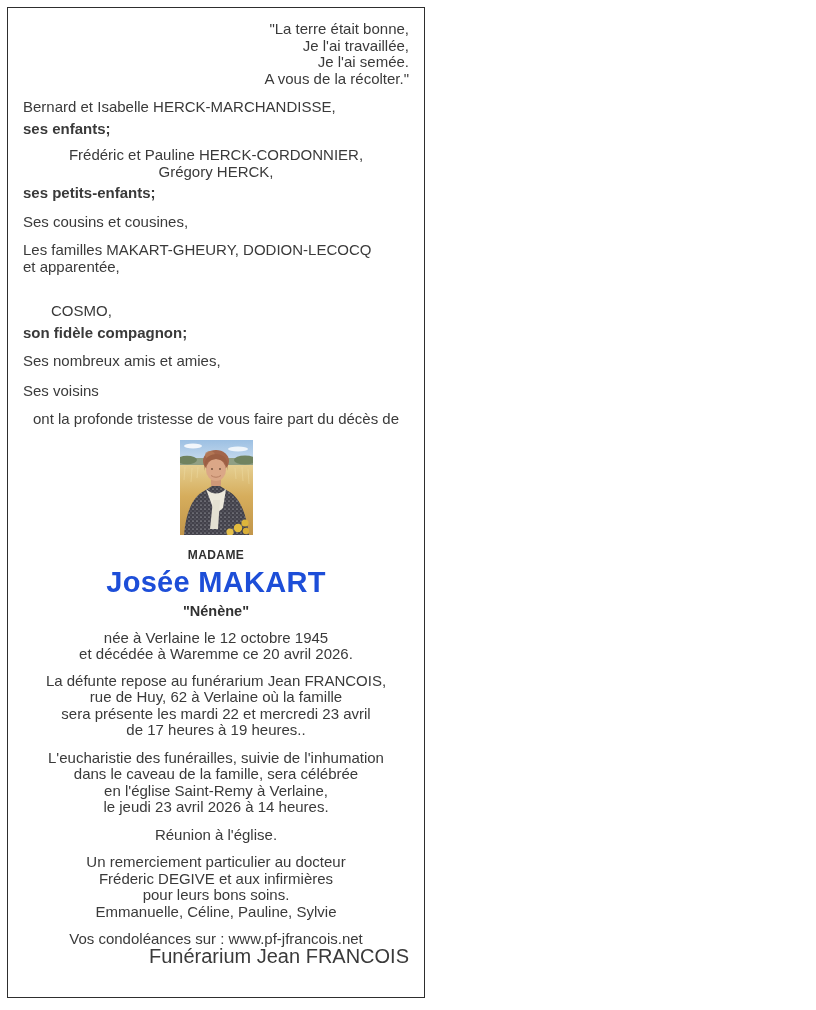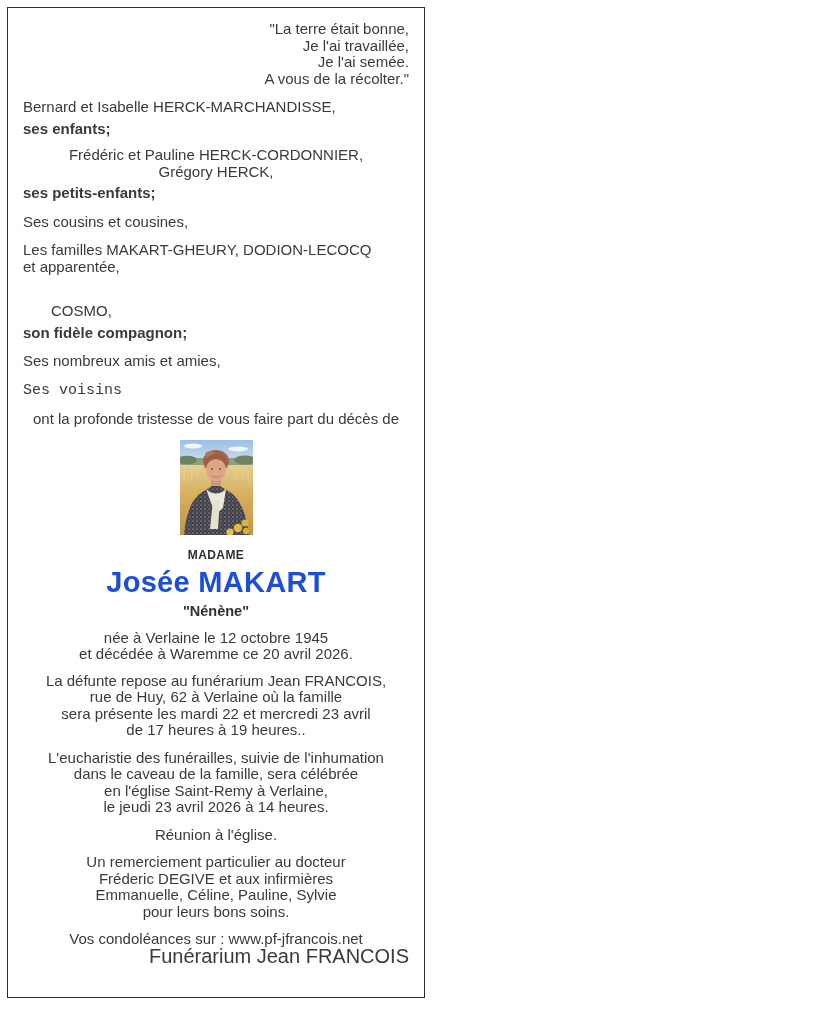--- a/index.html
+++ b/index.html
@@ -26,21 +26,21 @@
     font-size: 15px;
     line-height: 16.5px;
     overflow: hidden;
     background: #ffffff;
   }
   .t-center { text-align: center; }
   .t-left   { text-align: left; }
 
   .quote          { margin-top: 13px; text-align: right; }
   .mt12           { margin-top: 12px; }
-  .mt13           { margin-top: 13px; font-family: Liberation Mono, monospace; }
+  .mt13           { margin-top: 13px; }
   .mt10           { margin-top: 10px; text-align: center; }
   .mt11           { margin-top: 11px; }
   .mt28           { margin-top: 28px; margin-left: 28px; }
   .relation-label { font-weight: bold; text-align: left; margin-top: 5px; }
 
   .photo-wrap { margin-top: 12px; text-align: center; }
   .photo-wrap svg { display: inline-block; vertical-align: top; }
 
   .deceased-title {
     margin-top: 12px;
@@ -189,22 +189,22 @@
     <div>dans le caveau de la famille, sera célébrée</div>
     <div>en l'église Saint-Remy à Verlaine,</div>
     <div>le jeudi 23 avril 2026 à 14 heures.</div>
   </div>
 
   <div class="t-center mt11">Réunion à l'église.</div>
 
   <div class="t-center mt11">
     <div>Un remerciement particulier au docteur</div>
     <div>Fréderic DEGIVE et aux infirmières</div>
+    <div>pour leurs bons soins.</div>
     <div>Emmanuelle, Céline, Pauline, Sylvie</div>
-    <div>pour leurs bons soins.</div>
   </div>
 
   <div class="t-center mt11">Vos condoléances sur : www.pf-jfrancois.net</div>
 
 
   <div class="funeral-home">Funérarium Jean FRANCOIS</div>
 
 </div>
 
 </body></html>

